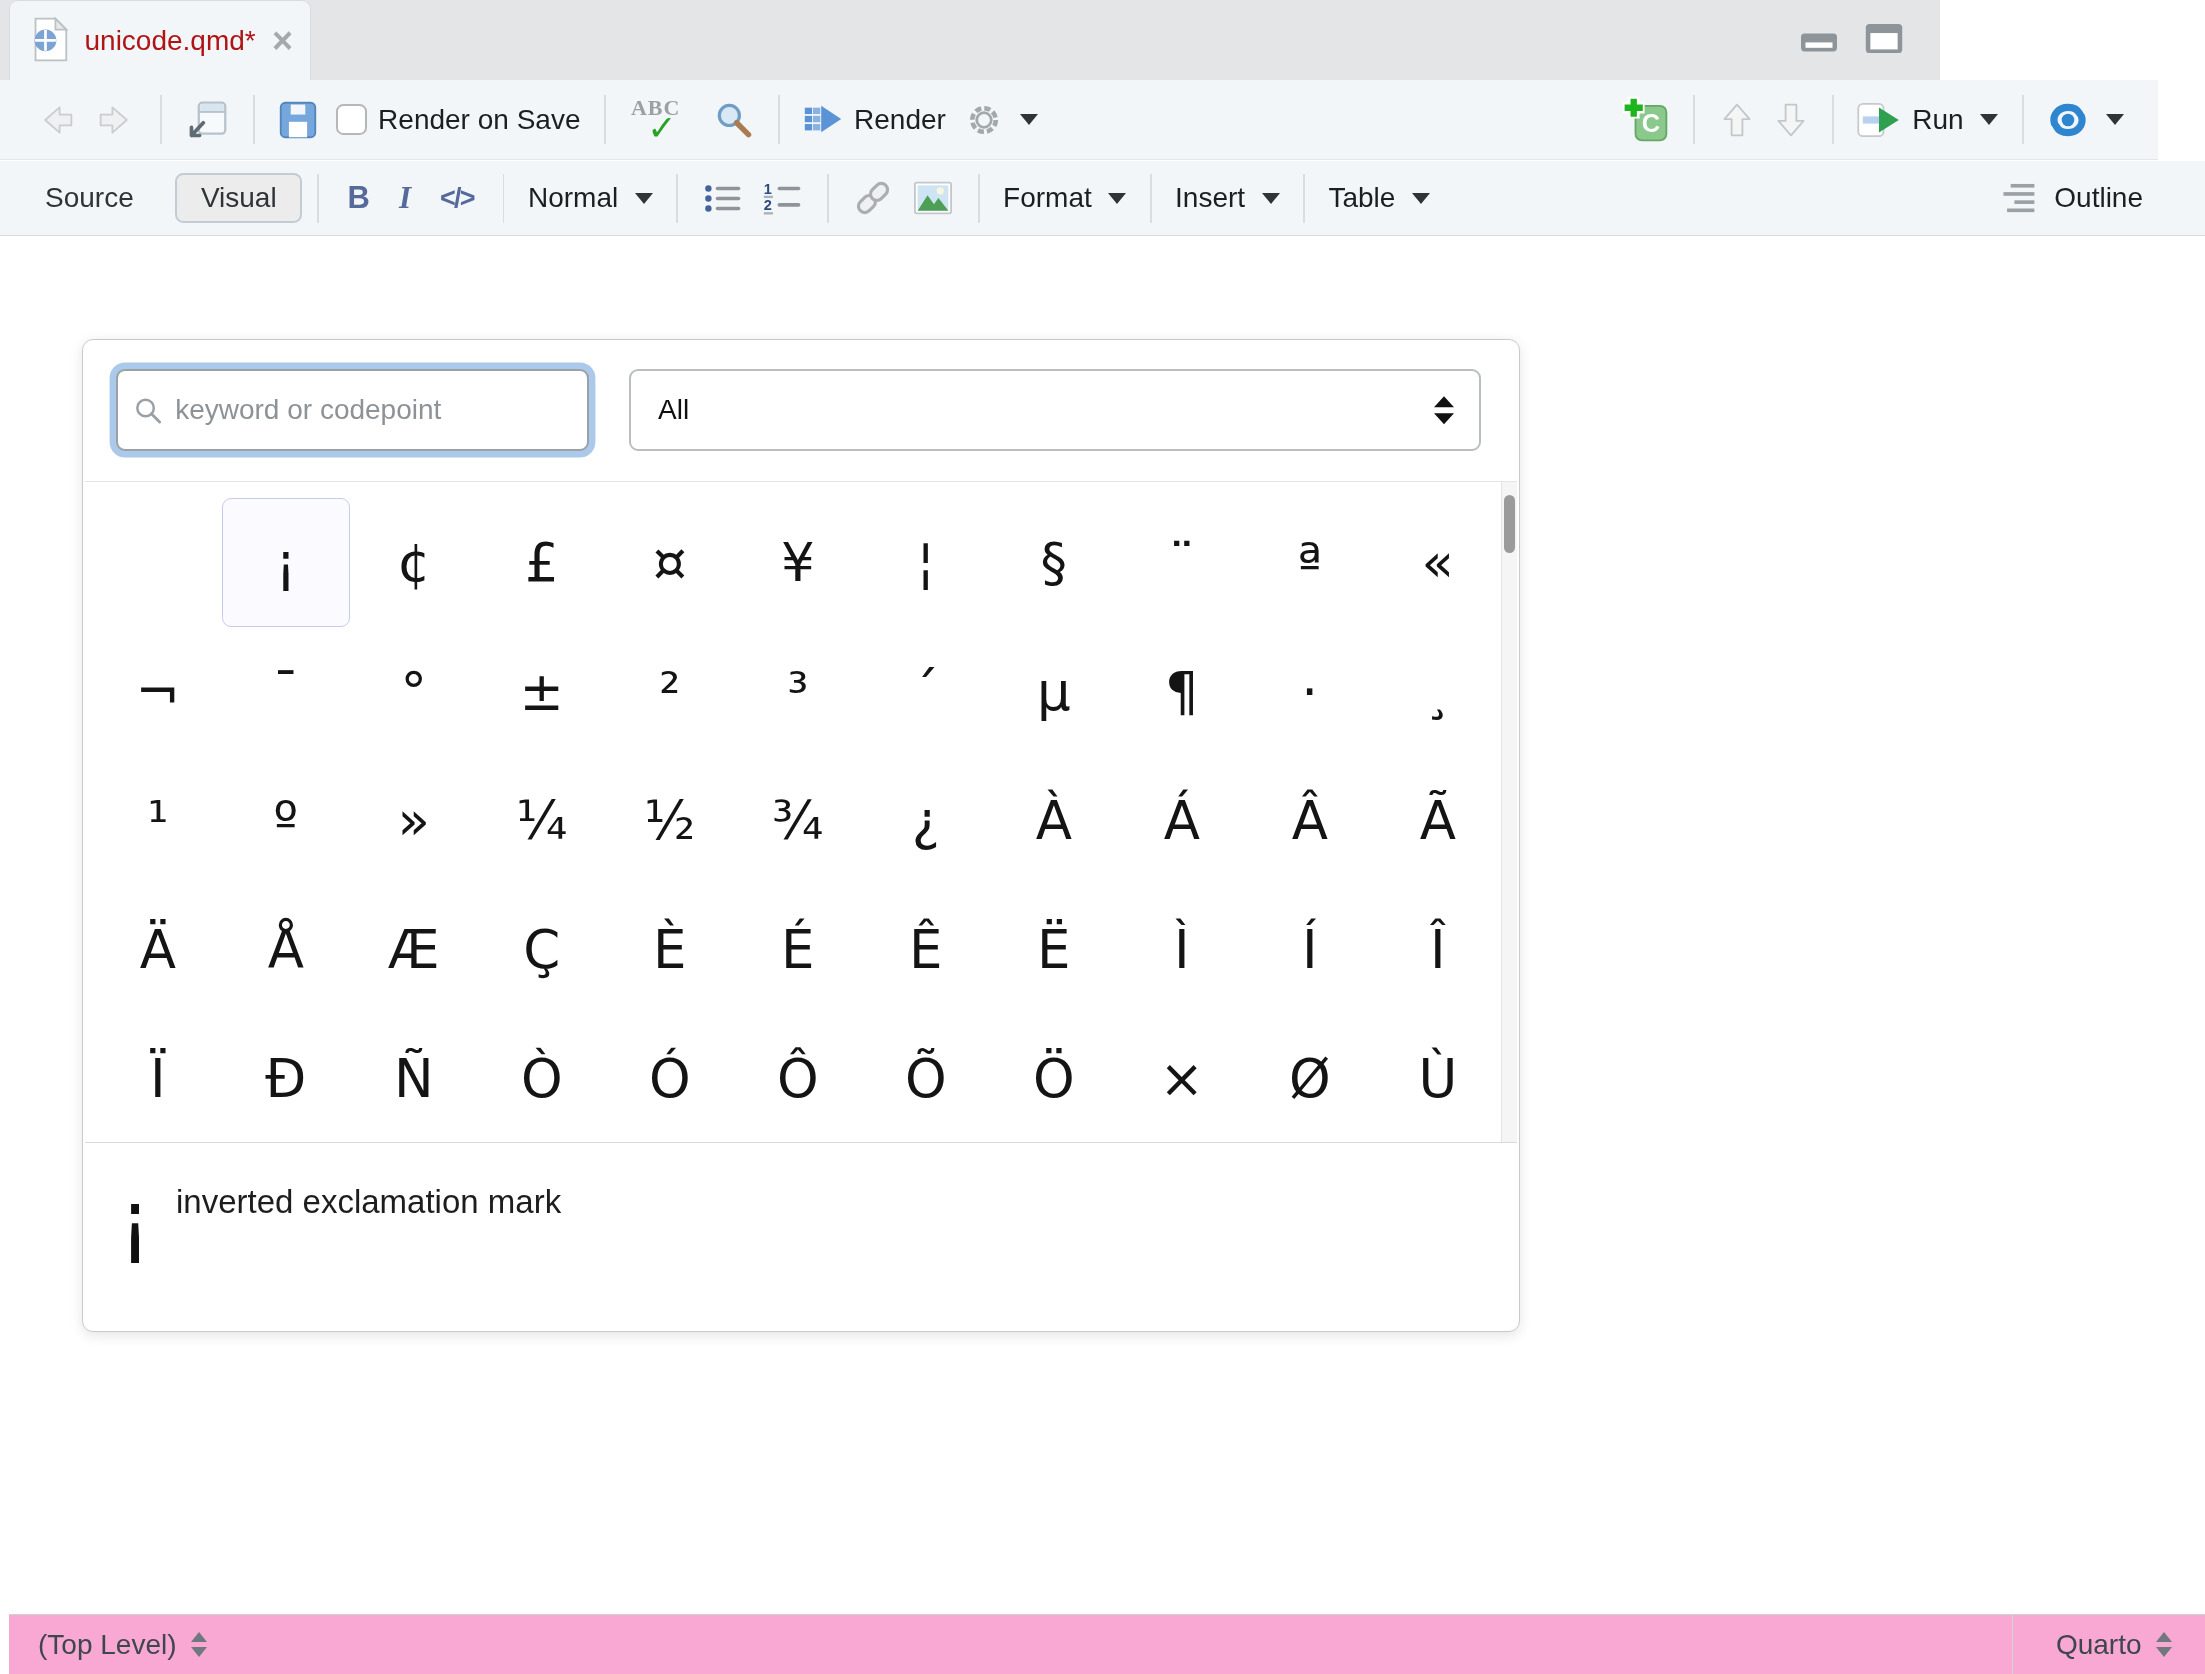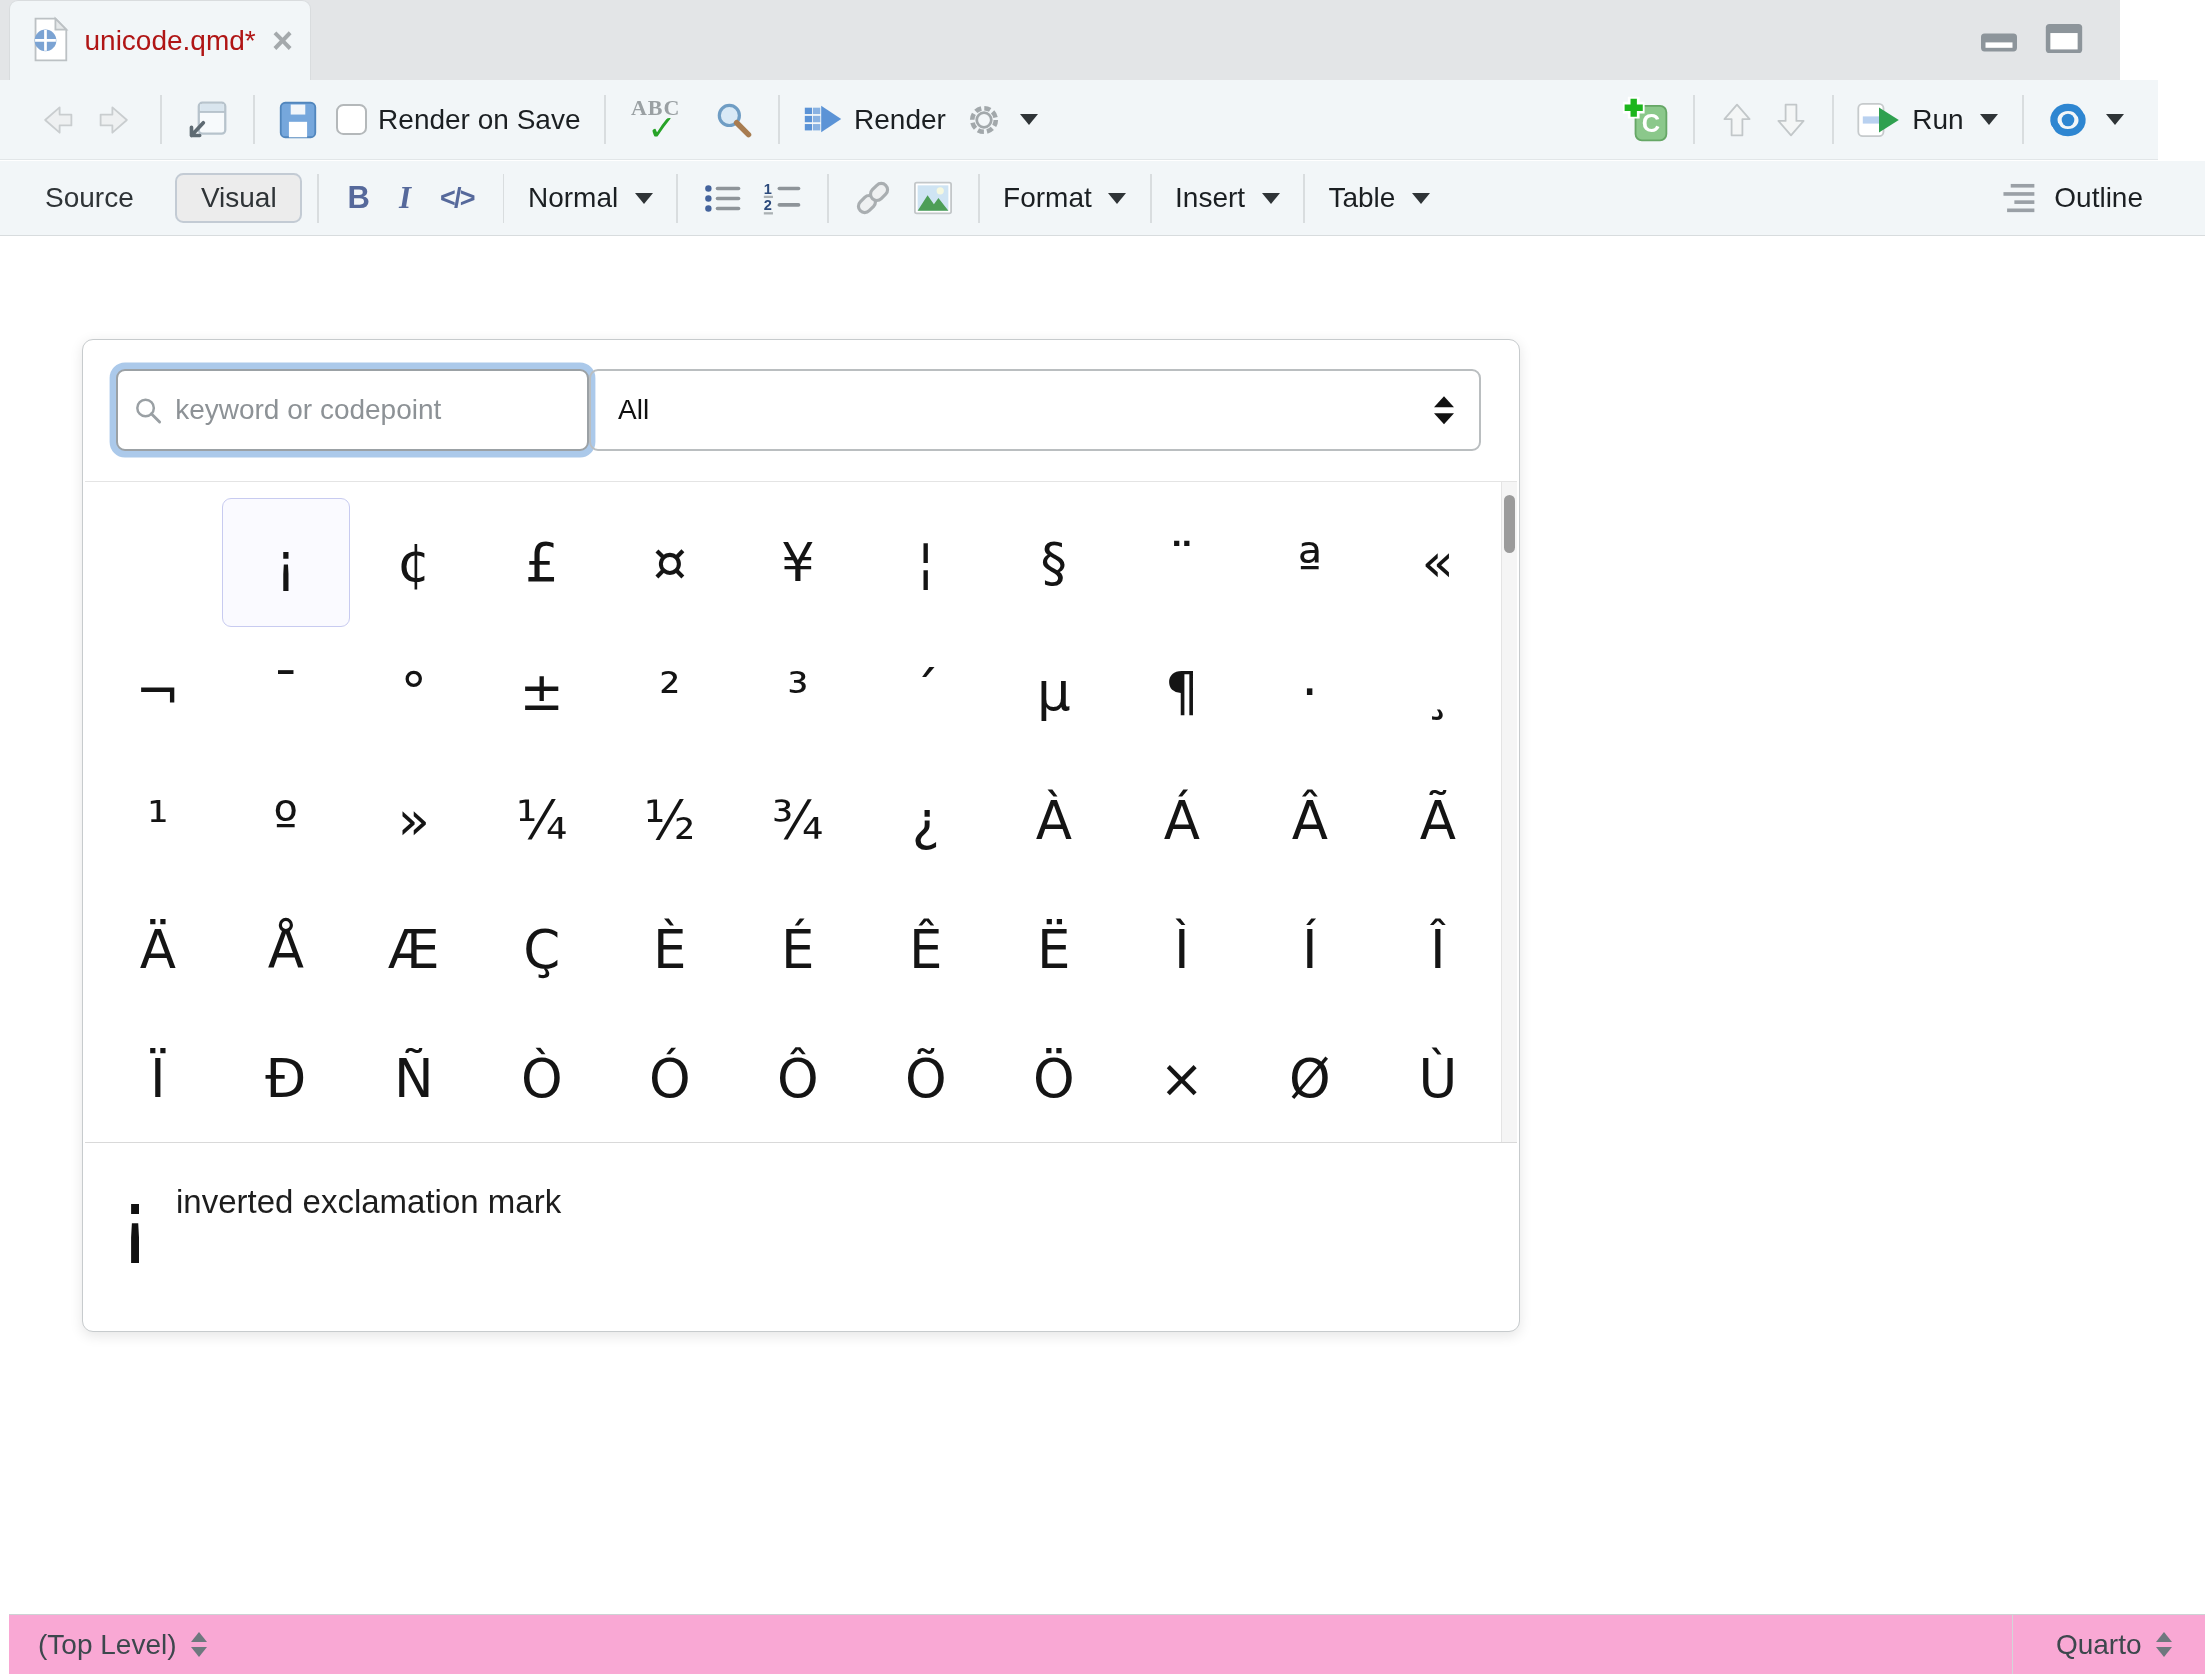--- a/index.html
+++ b/index.html
@@ -1,19 +1,19 @@
 <!DOCTYPE html>
 <html style="font-size:14.5px"><head>
 <meta charset="utf-8">
 <style>
   * { margin:0; padding:0; box-sizing:border-box; }
   html,body { width:2206px; height:1675px; background:#fff; font-family:"Liberation Sans","DejaVu Sans",sans-serif; color:#1c2023; overflow:hidden; }
 
   
-  .tabstrip { position:absolute; top:0; left:0; width:2120px; height:80px; background:#e3e5e7; }
+  .tabstrip { position:absolute; top:0; left:0; width:1940px; height:80px; background:#e3e5e7; }
   .tab { position:absolute; left:9px; top:0; height:80px; width:302px; background:#f2f6f8; border:0.9px solid #d9dcde; border-bottom:none; border-radius:9px 9px 0 0; display:flex; align-items:center; padding:0 20px; gap:14.5px; }
   .tab-title { font-size:28px; font-weight:500; color:#b01515; white-space:nowrap; }
   .tab-close { font-size:36px; font-weight:700; color:#a4a9ac; line-height:1; margin-left:1.8px; }
   .win-controls { position:absolute; right:36px; top:22px; display:flex; gap:25.5px; align-items:flex-end; }
 
   
   .toolbar { position:absolute; top:80px; left:0; width:2158px; height:80px; background:#f2f6f8; border-bottom:0.9px solid #e2e6e8; display:flex; align-items:center; padding:0 25.5px; }
   .fmtbar  { position:absolute; top:161px; left:0; width:2206px; height:75px; background:#f2f6f8; border-bottom:1.8px solid #d8dcde; display:flex; align-items:center; padding:0 27px; }
   .sep { width:1.8px; height:49px; background:#d9dddf; margin:0 14.5px; flex:none; }
   .tbtn { display:flex; align-items:center; gap:11px; padding:0 9px; flex:none; }
@@ -32,21 +32,21 @@
   .fmt-glyph { font-size:31px; font-weight:700; color:#56699b; padding:0 14.5px; }
   .fmt-glyph.italic { font-family:"Liberation Serif",serif; font-style:italic; font-weight:600; }
   .fmt-glyph.code { font-size:27px; letter-spacing:-1.8px; }
   .outline-btn { display:flex; align-items:center; gap:16px; margin-right:36px; }
 
   
   .editor { position:absolute; top:236px; left:0; width:2206px; height:1378px; background:#fff; }
 
   
   .dialog { position:absolute; left:82px; top:103px; width:1438px; height:993px; background:#fff; border:1.8px solid #c7cbcd; border-radius:11px; box-shadow:0 3.6px 12.7px rgba(0,0,0,.10); }
-  .search-row { position:absolute; left:33px; top:29px; right:38px; height:72px; display:flex; }
+  .search-row { position:absolute; left:33px; top:29px; right:38px; height:72px; display:flex; gap:40px; }
   .search-box { width:473px; height:82px; background:#fff; border:2.7px solid #9ba1a5; border-radius:9px; box-shadow:0 0 0 6.4px #abc9ea; display:flex; align-items:center; padding:0 16.4px; gap:12.7px; flex:none; }
   .search-box input { border:none; outline:none; font-size:28px; color:#333; width:100%; font-family:inherit; background:transparent; }
   .search-box input::placeholder { color:#8d9296; }
   .filter-select { flex:1; height:82px; border:2.7px solid #babec0; border-radius:9px; display:flex; align-items:center; padding:8px 27px; font-size:28px; color:#101010; position:relative; }
   .spin { position:absolute; right:25.5px; top:50%; transform:translateY(-50%); display:flex; flex-direction:column; gap:5.5px; }
   .spin .u { width:0;height:0;border-left:10px solid transparent;border-right:10px solid transparent;border-bottom:11.8px solid #111; }
   .spin .d { width:0;height:0;border-left:10px solid transparent;border-right:10px solid transparent;border-top:11.8px solid #111; }
 
   .grid-area { position:absolute; left:1.8px; right:1.8px; top:141px; bottom:188px; border-top:1.8px solid #e4e4e4; border-bottom:1.8px solid #d9d9d9; overflow:hidden; }
   .char-grid { position:absolute; left:9px; top:16.4px; display:grid; grid-template-columns:repeat(11,128px); grid-auto-rows:129px; }

